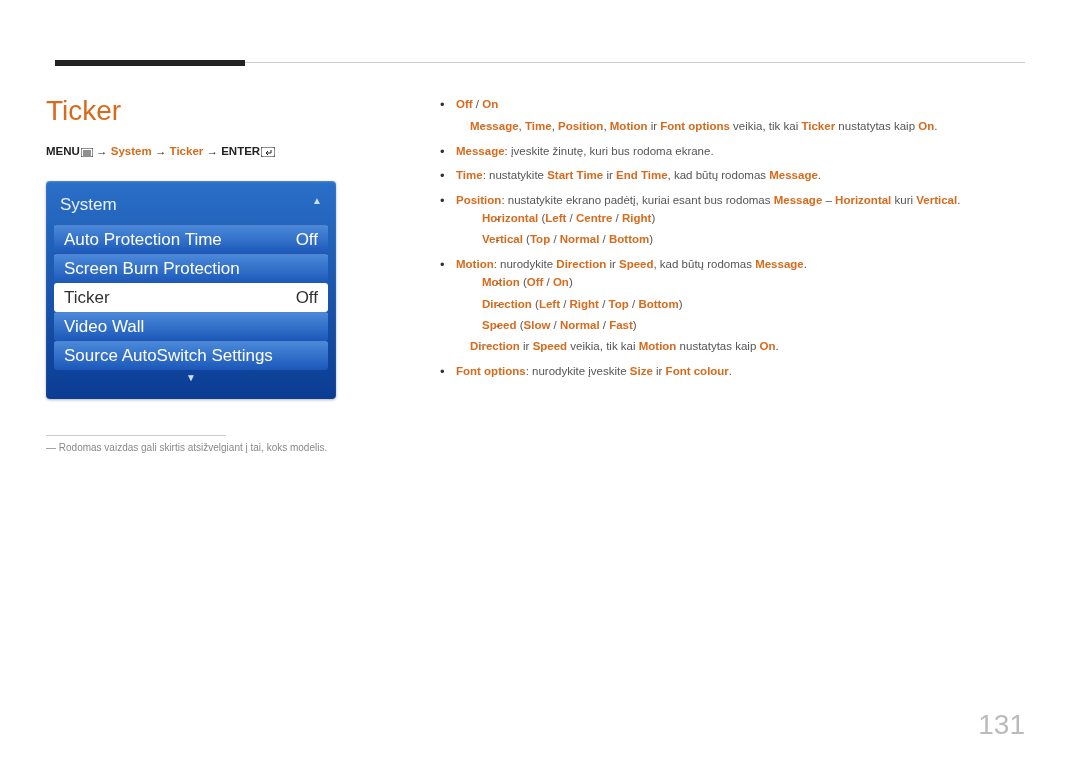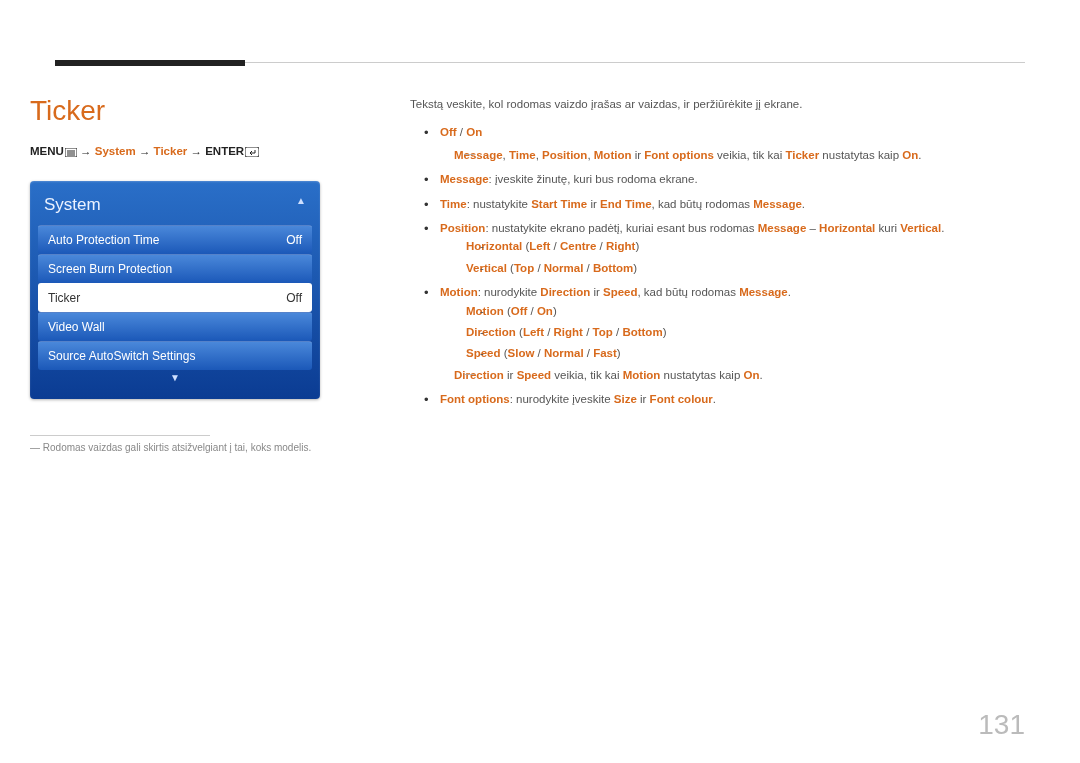--- a/index.html
+++ b/index.html
@@ -1,30 +1,30 @@
 <!DOCTYPE html>
 <html><head>
 <meta charset="utf-8">
 <style>
   * { margin: 0; padding: 0; box-sizing: border-box; }
   body { font-family: Arial, sans-serif; background: #fff; width: 1080px; height: 763px; position: relative; color: #333; }
-  .page { width: 100%; height: 100%; padding: 55px 55px 30px 30px; position: relative; }
+  .page { width: 100%; height: 100%; padding: 55px 55px 30px 46px; position: relative; }
   .top-bar { border-top: 6px solid #222; width: 190px; position: absolute; top: 60px; left: 55px; }
   .top-line { border-top: 1px solid #ccc; position: absolute; top: 62px; left: 55px; right: 55px; }
   .content { display: flex; gap: 50px; margin-top: 40px; }
   .col-left { width: 330px; flex-shrink: 0; }
   .col-right { flex: 1; font-size: 11.5px; line-height: 1.6; color: #555; }
   h1 { color: #d86a1c; font-weight: normal; font-size: 28px; margin-bottom: 18px; }
   .breadcrumb { font-size: 11.5px; color: #222; margin-bottom: 22px; }
   .breadcrumb b { font-weight: bold; }
   .breadcrumb .hl { color: #d86a1c; font-weight: bold; }
   .menu-icon, .enter-icon { display: inline-block; vertical-align: -2px; margin-left: 1px; }
   .osd { width: 290px; border-radius: 4px; background: linear-gradient(#2a6fc8, #0b3c93); padding: 10px 8px 16px 8px; box-shadow: inset 0 1px 2px rgba(255,255,255,0.2), 0 1px 3px rgba(0,0,0,0.3); color: #fff; position: relative; }
   .osd-title { font-size: 17px; font-weight: normal; color: #eaf1ff; padding: 4px 6px 10px 6px; }
-  .osd-row { display: flex; justify-content: space-between; align-items: center; height: 29px; padding: 0 10px; border-radius: 3px; font-size: 12px; margin-bottom: 0px; background: linear-gradient(#4a88da, #1b58b8); border-top: 1px solid rgba(255,255,255,0.25); }
+  .osd-row { display: flex; justify-content: space-between; align-items: center; height: 29px; padding: 0 10px; border-radius: 3px; font-size: 17px; margin-bottom: 0px; background: linear-gradient(#4a88da, #1b58b8); border-top: 1px solid rgba(255,255,255,0.25); }
   .osd-row.selected { background: #fff; color: #333; border-top: none; }
   .osd-arrow { text-align: center; font-size: 10px; color: #cfe0ff; }
   .osd-arrow.top { position: absolute; top: 14px; right: 14px; }
   .osd-arrow.bot { margin-top: 2px; }
   .left-divider { border-top: 1px solid #ccc; width: 180px; margin-top: 36px; margin-bottom: 6px; }
   .footnote { font-size: 10px; color: #888; }
   .footnote::before { content: "― "; color: #888; }
   ul.blist { list-style: none; margin-left: 0; }
   ul.blist > li { position: relative; padding-left: 30px; margin-bottom: 6px; }
   ul.blist > li::before { content: "•"; position: absolute; left: 14px; top: 0; color: #333; font-size: 13px; }
@@ -90,21 +90,20 @@
             </div>
           </div>
         <div class="osd-arrow bot">▼</div>
       </div>
 
       <div class="left-divider"></div>
       <div class="footnote">Rodomas vaizdas gali skirtis atsižvelgiant į tai, koks modelis.</div>
     </div>
 
     <div class="col-right">
-      <p style="margin-bottom:10px;">Tekstą veskite, kol rodomas vaizdo įrašas ar vaizdas, ir peržiūrėkite jį ekrane.</p>
 
       <ul class="blist">
         <li>
           <span class="hl">Off</span><span> / </span><span class="hl">On</span>
           <div class="dash-item" style="padding-left:14px; margin-top:4px;">
             <span class="hl">Message</span>, <span class="hl">Time</span>, <span class="hl">Position</span>, <span class="hl">Motion</span><span> ir </span><span class="hl">Font options</span><span> veikia, tik kai </span><span class="hl">Ticker</span><span> nustatytas kaip </span><span class="hl">On</span>.
           </div>
         </li>
         <li>
           <span class="hl">Message</span><span>: įveskite žinutę, kuri bus rodoma ekrane.</span>

